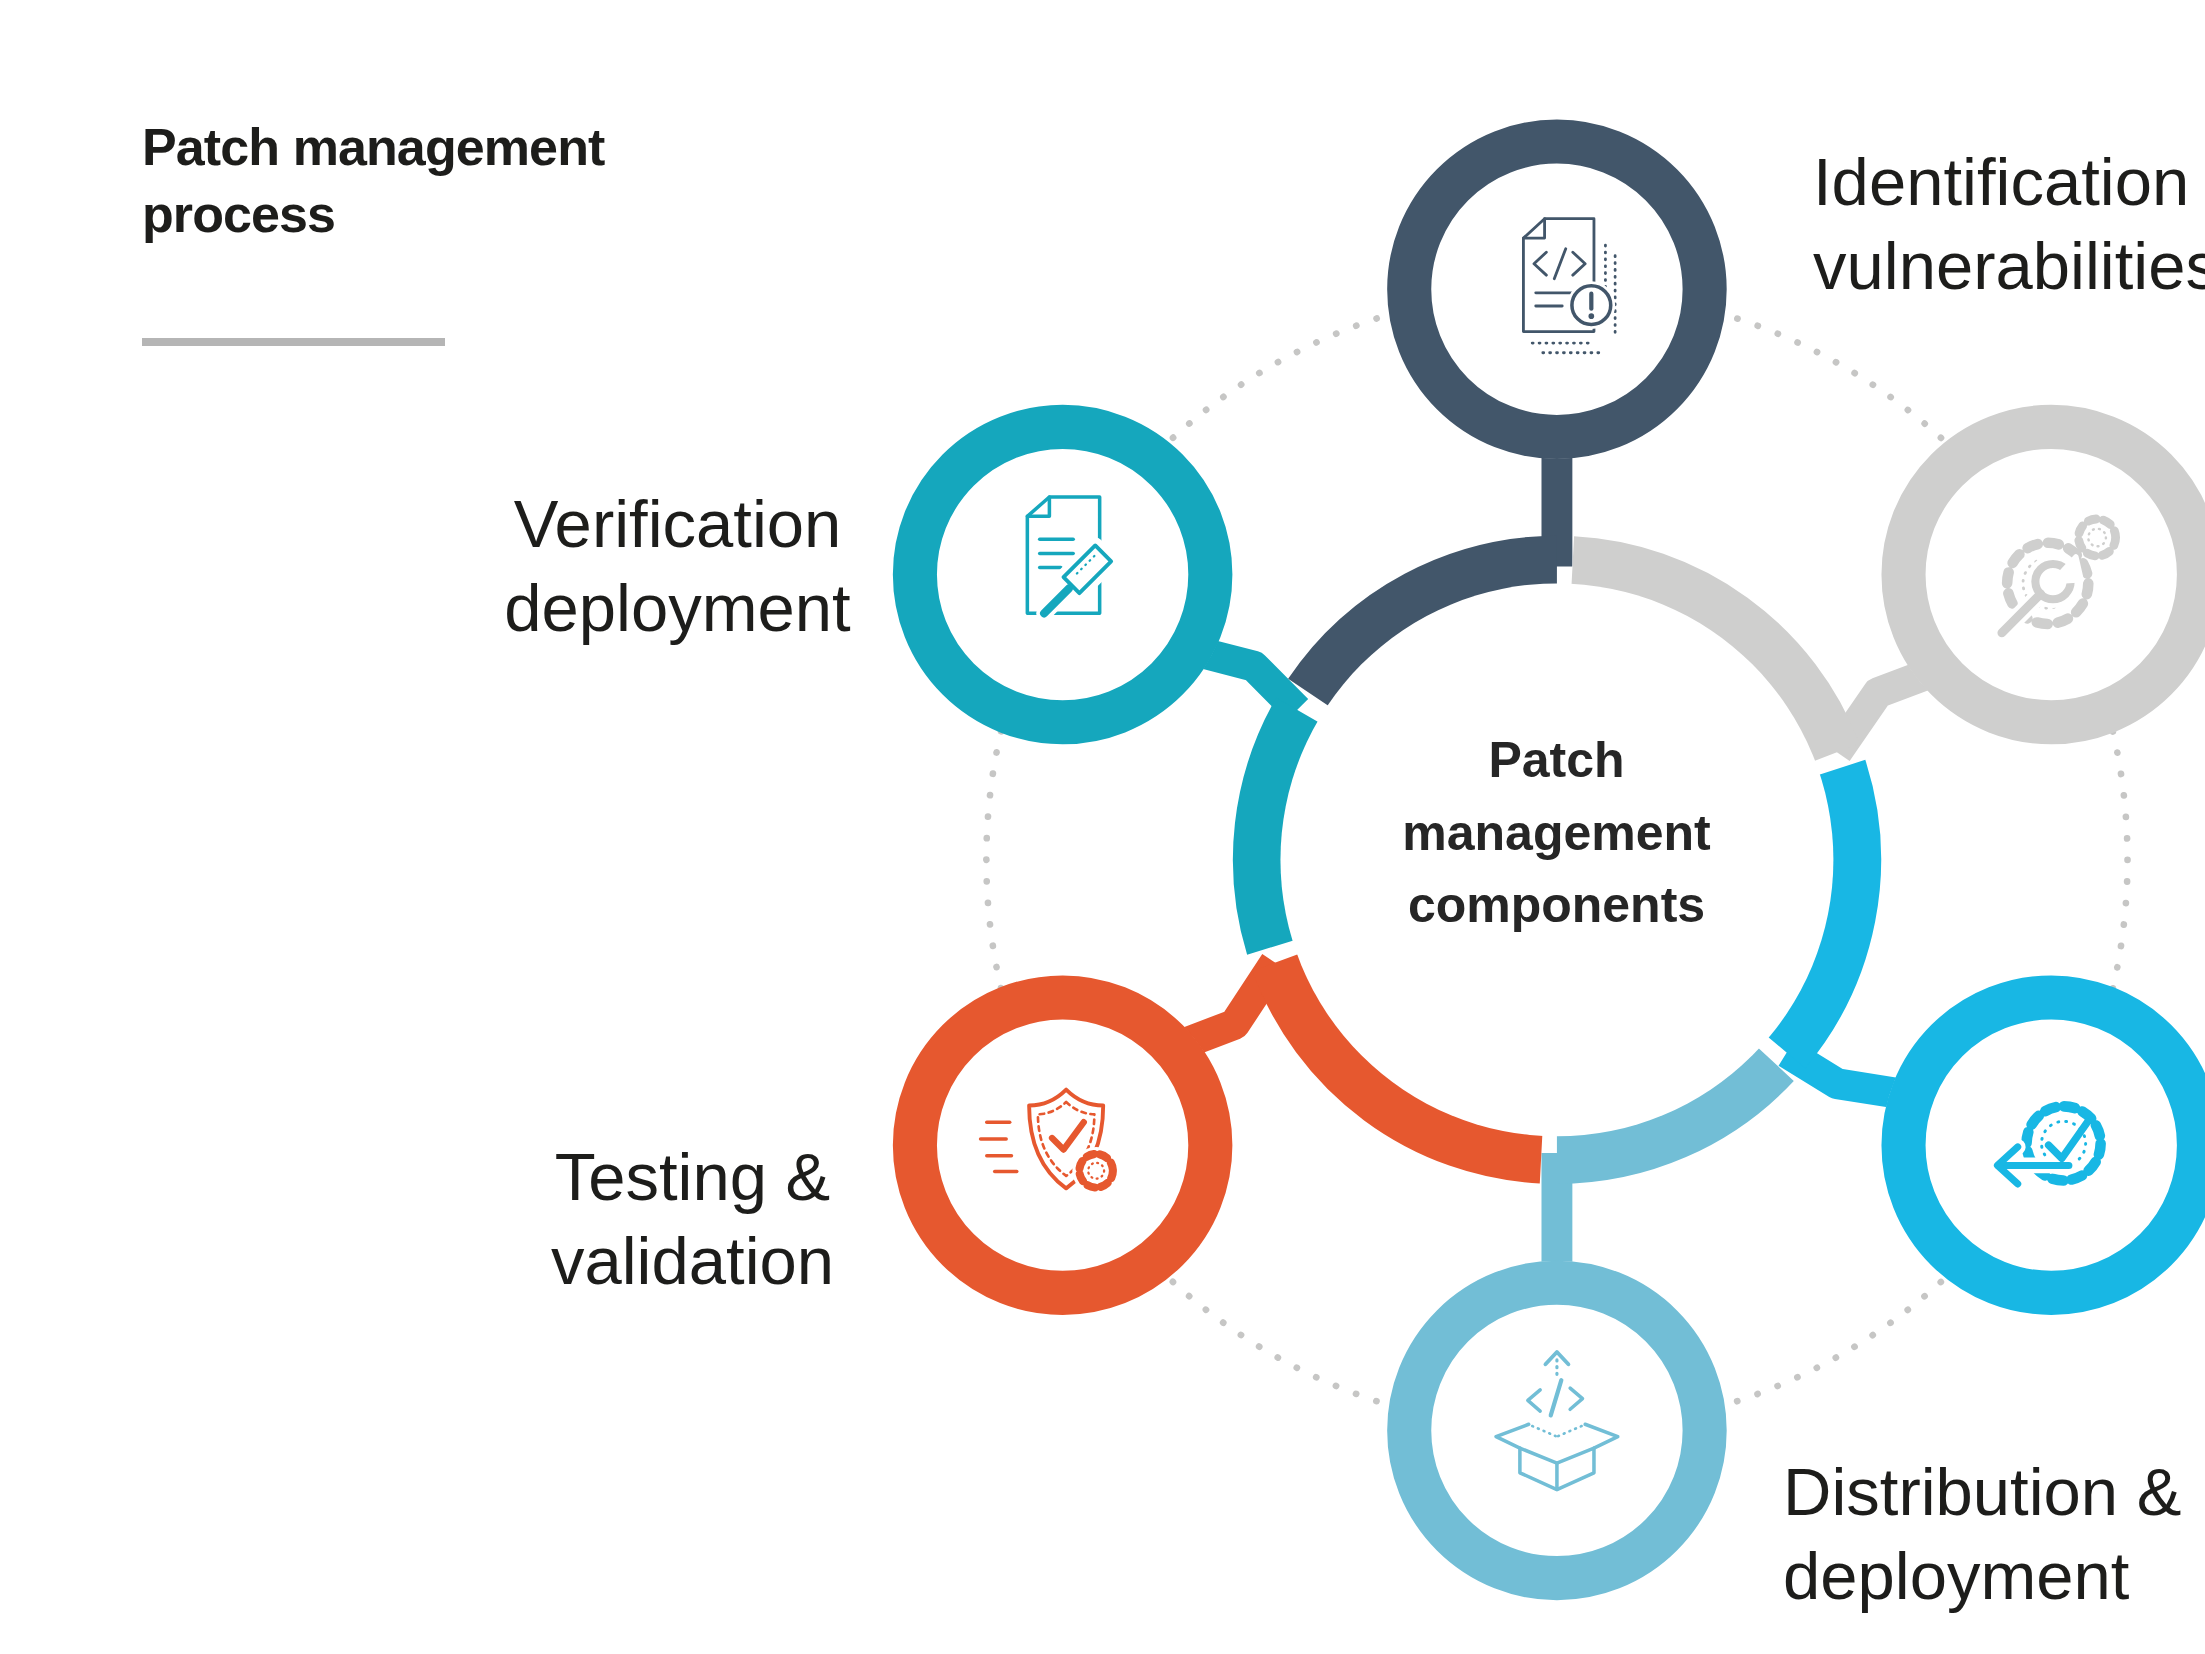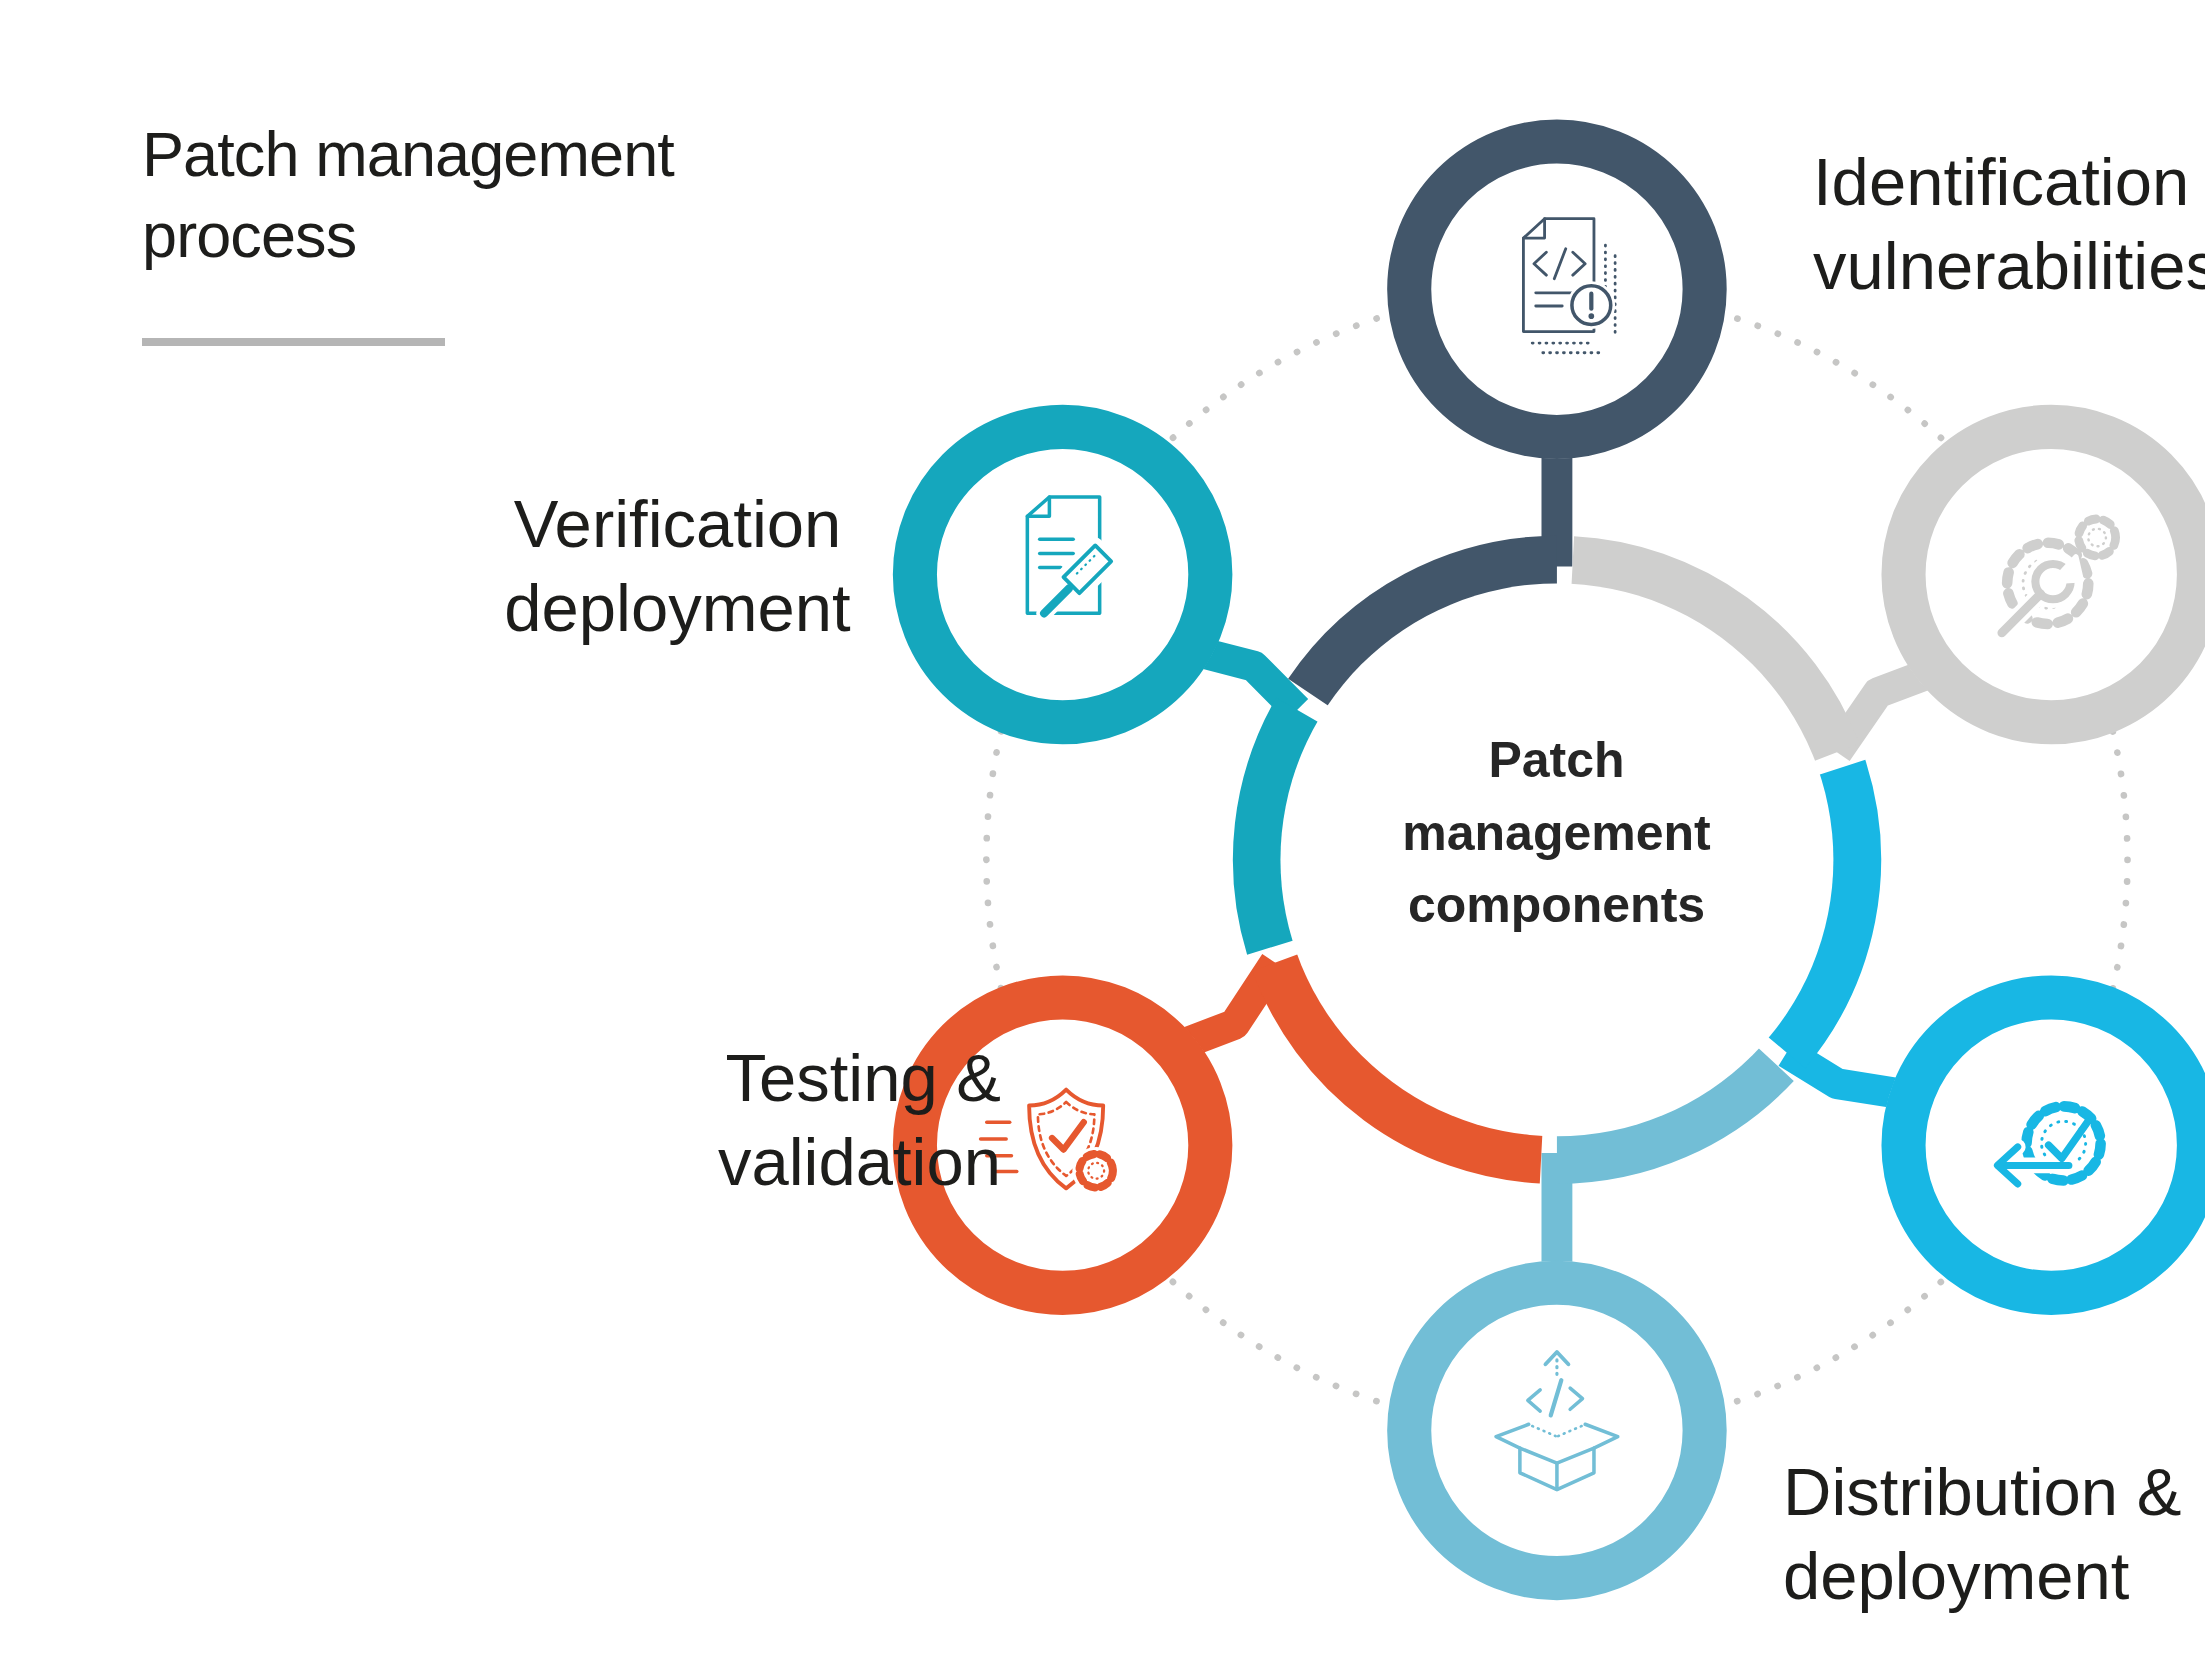--- a/index.html
+++ b/index.html
@@ -25,23 +25,23 @@
     left: 0; top: 0;
   }
   .txt {
     position: absolute;
     white-space: pre-line;
     color: #1d1d1b;
   }
   .page-title {
     left: 142px;
     top: 114px;
-    font-size: 63px;
+    font-size: 52px;
     line-height: 1.28;
-    font-weight: 400;
+    font-weight: 700;
     letter-spacing: -0.9px;
   }
   .title-underline {
     position: absolute;
     left: 142px;
     top: 338px;
     width: 303px;
     height: 8px;
     background: #b5b5b5;
   }
@@ -54,21 +54,21 @@
     line-height: 1.45;
     font-weight: 700;
   }
   .node-label {
     font-size: 67px;
     line-height: 1.26;
     font-weight: 400;
   }
   .lbl-identification { left: 1813px; top: 140px; }
   .lbl-distribution   { left: 1783px; top: 1450px; }
-  .lbl-testing        { left: 384px;  top: 1036px; width: 617px; text-align: right; }
+  .lbl-testing        { left: 384px;  top: 1135px; width: 617px; text-align: center; }
   .lbl-verification   { left: 369px;  top: 482px; width: 617px; text-align: center; }
 </style>
 </head>
 <body>
 
 <div id="canvas">
 
   <svg id="diagram-svg" width="2941" height="1654" viewBox="0 0 6668 3751" xmlns="http://www.w3.org/2000/svg">
 
     <circle cx="3530" cy="1950" r="1294" fill="none" stroke-width="15" pathLength="166" stroke-dasharray="0.01 0.99" stroke-linecap="round" stroke="#c6c6c5"></circle>

